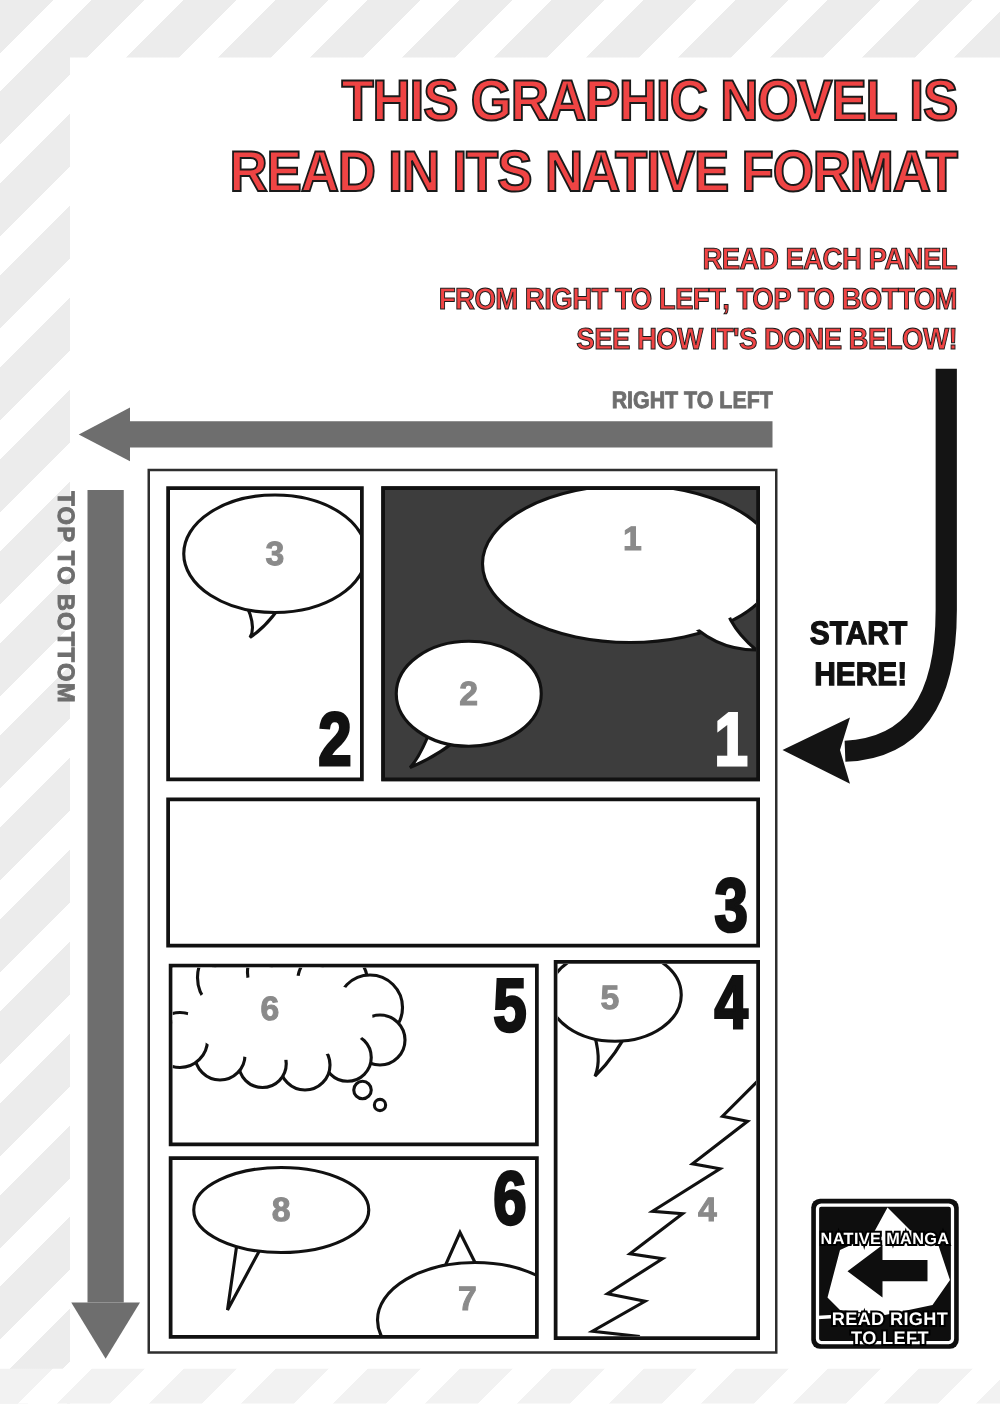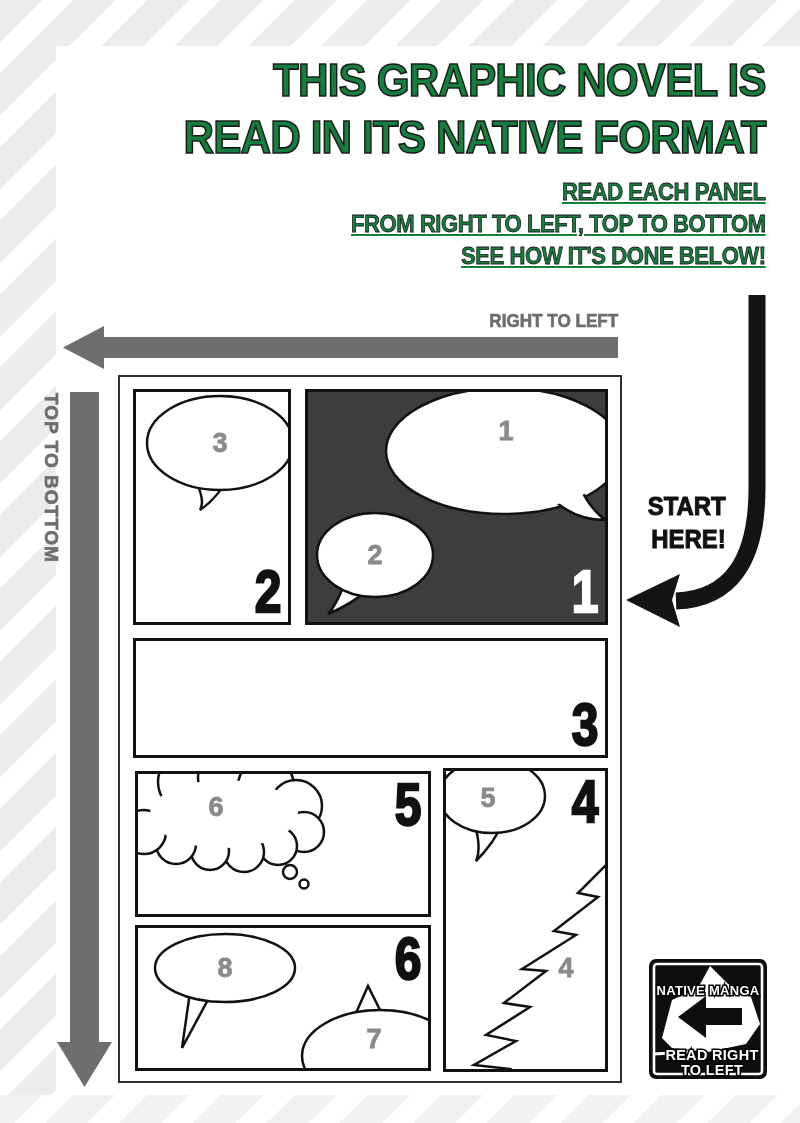--- a/index.html
+++ b/index.html
@@ -10,27 +10,27 @@
   }
   
   .stripe{position:absolute;z-index:0;}
   .stripe-top{left:0;top:0;width:800px;height:46px;
     background:repeating-linear-gradient(135deg,#ececec 0 30px,#ffffff 30px 52px);}
   .stripe-left{left:0;top:0;width:56px;height:1123px;
     background:repeating-linear-gradient(135deg,#ececec 0 30px,#ffffff 30px 52px);}
   .stripe-bottom{left:0;bottom:0;width:800px;height:28px;
     background:repeating-linear-gradient(135deg,#f2f2f2 0 30px,#ffffff 30px 52px);}
   
-  .hdr{position:absolute;right:34px;text-align:right;color:#15803d;z-index:2;}
+  .hdr{position:absolute;right:34px;text-align:right;color:#ef4444;z-index:2;}
   .title{top:52px;}
   .title .line{
     font-size:46px;font-weight:700;line-height:57px;letter-spacing:-1px;
     -webkit-text-stroke:1.6px #1a1a1a;
     transform:scaleX(0.92);transform-origin:100% 50%;white-space:nowrap;}
-  .subtitle{top:176px;text-decoration:underline;}
+  .subtitle{top:192px;}
   .subtitle .line{
     font-size:24px;font-weight:700;line-height:32px;letter-spacing:-0.5px;
     -webkit-text-stroke:0.8px #1a1a1a;
     transform:scaleX(0.92);transform-origin:100% 50%;white-space:nowrap;}
   
   .rtl-label{
     position:absolute;right:182px;top:310px;color:#6e6e6e;
     font-size:19px;font-weight:700;letter-spacing:0;
     -webkit-text-stroke:0.7px #6e6e6e;
     transform:scaleX(0.9);transform-origin:100% 50%;white-space:nowrap;z-index:2;}

